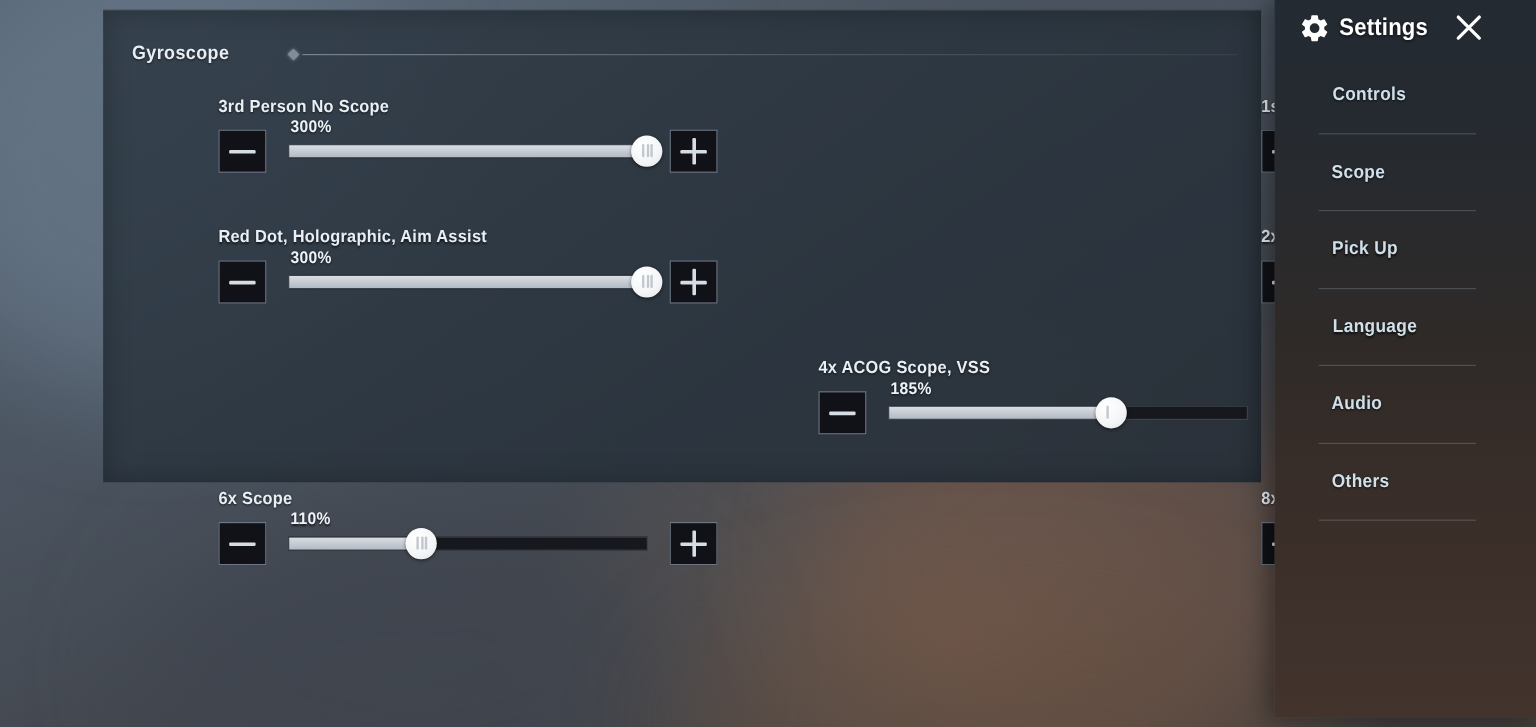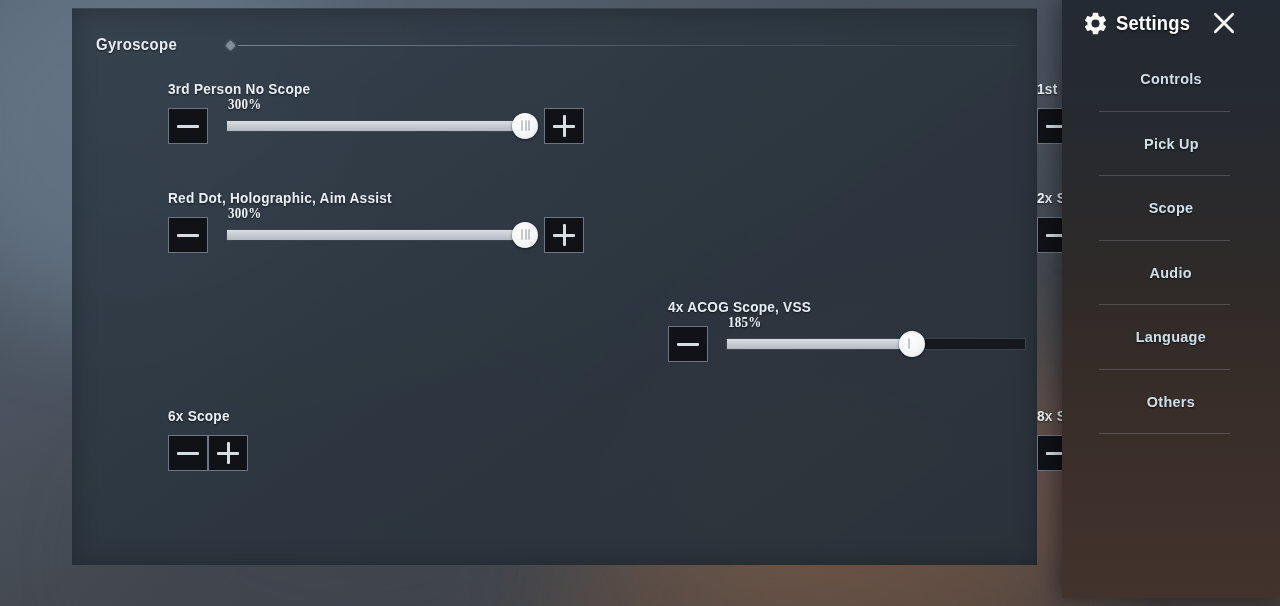--- a/index.html
+++ b/index.html
@@ -32,24 +32,24 @@
   }
   .blob-a { left: -80px; top: -60px; width: 420px; height: 380px; background: rgba(108,125,144,.55); }
   .blob-b { left: 120px; top: 430px; width: 460px; height: 260px; background: rgba(62,68,78,.70); }
   .blob-c { right: 180px; top: 300px; width: 420px; height: 330px; background: rgba(122,86,68,.45); }
   .blob-d { right: 230px; top: -40px; width: 330px; height: 260px; background: rgba(70,78,90,.55); }
   .blob-e { left: 560px; top: 500px; width: 520px; height: 200px; background: rgba(96,72,58,.40); }
 
   
   #panel {
     position: absolute;
-    left: 72px;
+    left: 86px;
     top: 8px;
     width: 965px;
-    height: 557px;
+    height: 394px;
     background: linear-gradient(145deg, rgba(50,62,74,.93) 0%, rgba(44,54,64,.94) 45%, rgba(40,48,57,.95) 100%);
     border-top: 1px solid rgba(255,255,255,.07);
     box-shadow: 0 0 24px rgba(0,0,0,.25) inset;
   }
 
   .panel-header {
     position: absolute;
     left: 24px;
     top: 22px;
     right: 20px;
@@ -114,21 +114,20 @@
     transform-origin: left center;
   }
   .cell.left  .s-label { left: 96px; }
   .cell.right .s-label { left: 596px; }
 
   .ctl-wrap {
     position: absolute;
     top: 41px;
     display: flex;
     align-items: center;
-    font-family: Liberation Serif, serif;
   }
 
   
   .step-btn {
     width: 40px; height: 36px;
     background: #101217;
     border: 1px solid #6c7684;
     position: relative;
     flex: 0 0 auto;
     cursor: pointer;
@@ -249,22 +248,23 @@
 
   .sb-list {
     position: relative;
     padding-top: 1px;
   }
   .sb-item {
     position: relative;
     height: 64.5px;
     display: flex;
     align-items: center;
-    justify-content: center;
+    justify-content: flex-start;
     cursor: pointer;
+    padding-left: 46px;
   }
   .sb-item .sb-label {
     color: #cfe0ea;
     font-size: 15.5px;
     font-weight: 700;
     letter-spacing: .3px;
     text-shadow: 0 1px 2px rgba(0,0,0,.75);
     transform: scaleX(.93);
   }
   .sb-item::after {
@@ -385,20 +385,31 @@
                 </div>
               </div>
             </div>
           </div>
         </div>
         <div class="row">
           <div class="cell left">
             <div class="s-label">6x Scope</div>
             <div class="ctl-wrap">
               <div class="step-btn minus"></div>
+              <div class="slider-block">
+                <div class="s-value">110%</div>
+                <div class="track">
+                  <div class="fill" style="width: 37%;"></div>
+                  <div class="thumb" style="left: 37%;">
+                    <i></i>
+                    <i></i>
+                    <i></i>
+                  </div>
+                </div>
+              </div>
               <div class="step-btn plus"></div>
             </div>
           </div>
           <div class="cell right">
             <div class="s-label">8x Scope</div>
             <div class="ctl-wrap">
               <div class="step-btn minus"></div>
               <div class="slider-block">
                 <div class="s-value">134%</div>
                 <div class="track">
@@ -431,31 +442,31 @@
           <path stroke="#ffffff" stroke-width="2.2" stroke-linecap="round" d="M5 5 L19 19 M19 5 L5 19"></path>
         </svg>
       </span>
     </div>
 
     <div class="sb-list">
         <div class="sb-item">
           <span class="sb-label">Controls</span>
         </div>
         <div class="sb-item">
+          <span class="sb-label">Scope</span>
+        </div>
+        <div class="sb-item">
           <span class="sb-label">Pick Up</span>
         </div>
         <div class="sb-item">
-          <span class="sb-label">Scope</span>
+          <span class="sb-label">Language</span>
         </div>
         <div class="sb-item">
           <span class="sb-label">Audio</span>
         </div>
         <div class="sb-item">
-          <span class="sb-label">Language</span>
-        </div>
-        <div class="sb-item">
           <span class="sb-label">Others</span>
         </div>
       </div>
 
   </div>
 
 </div>
 
 </body></html>

